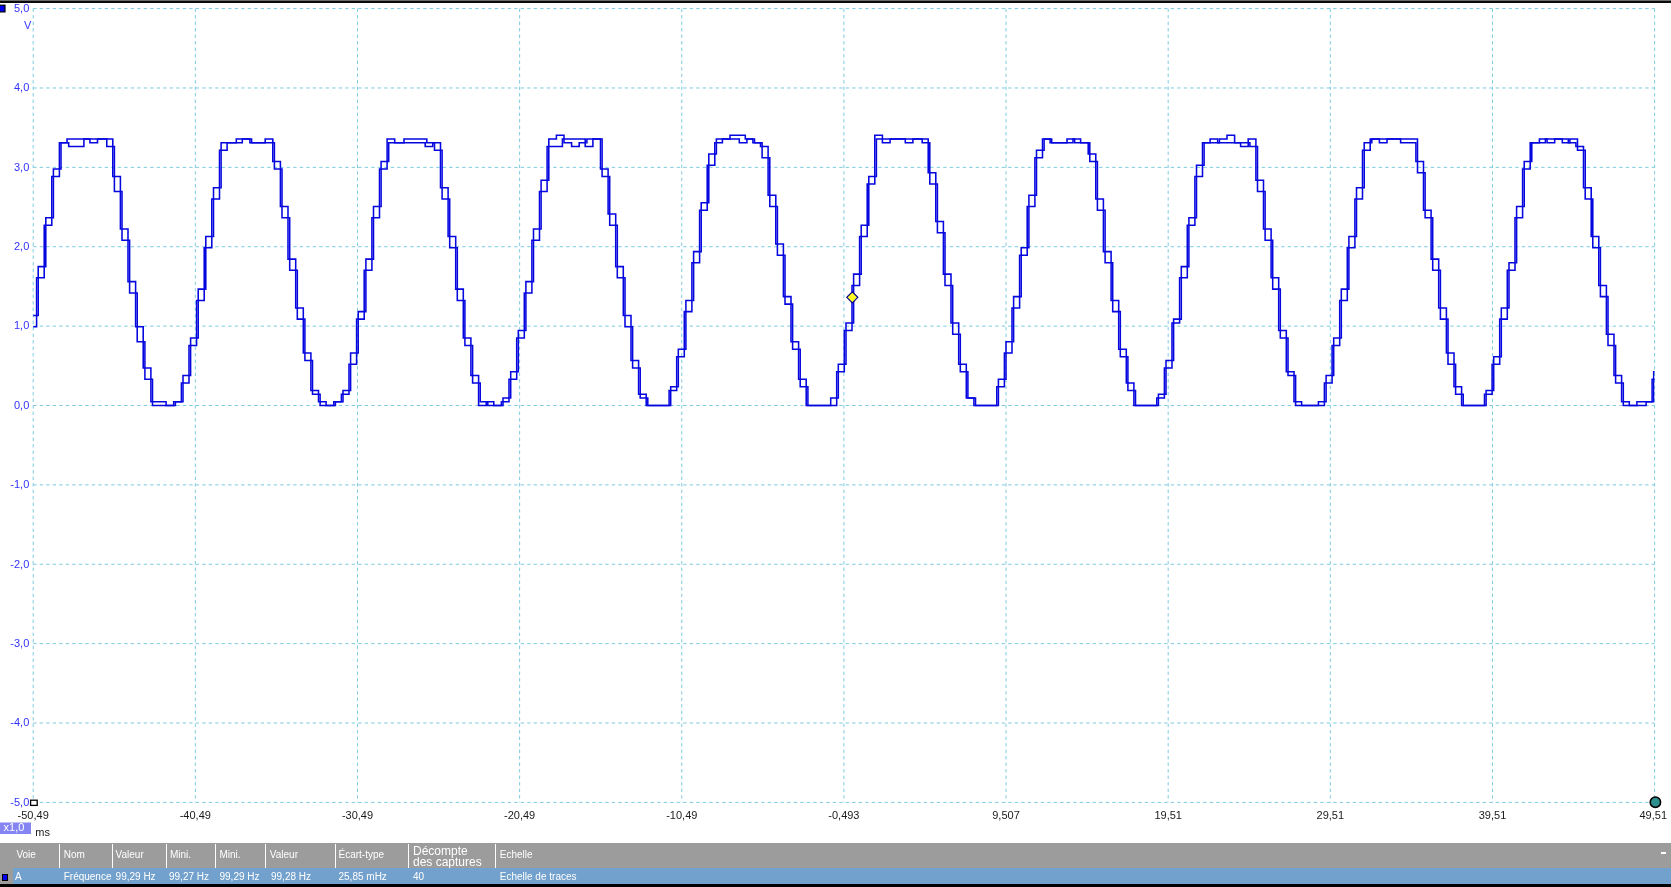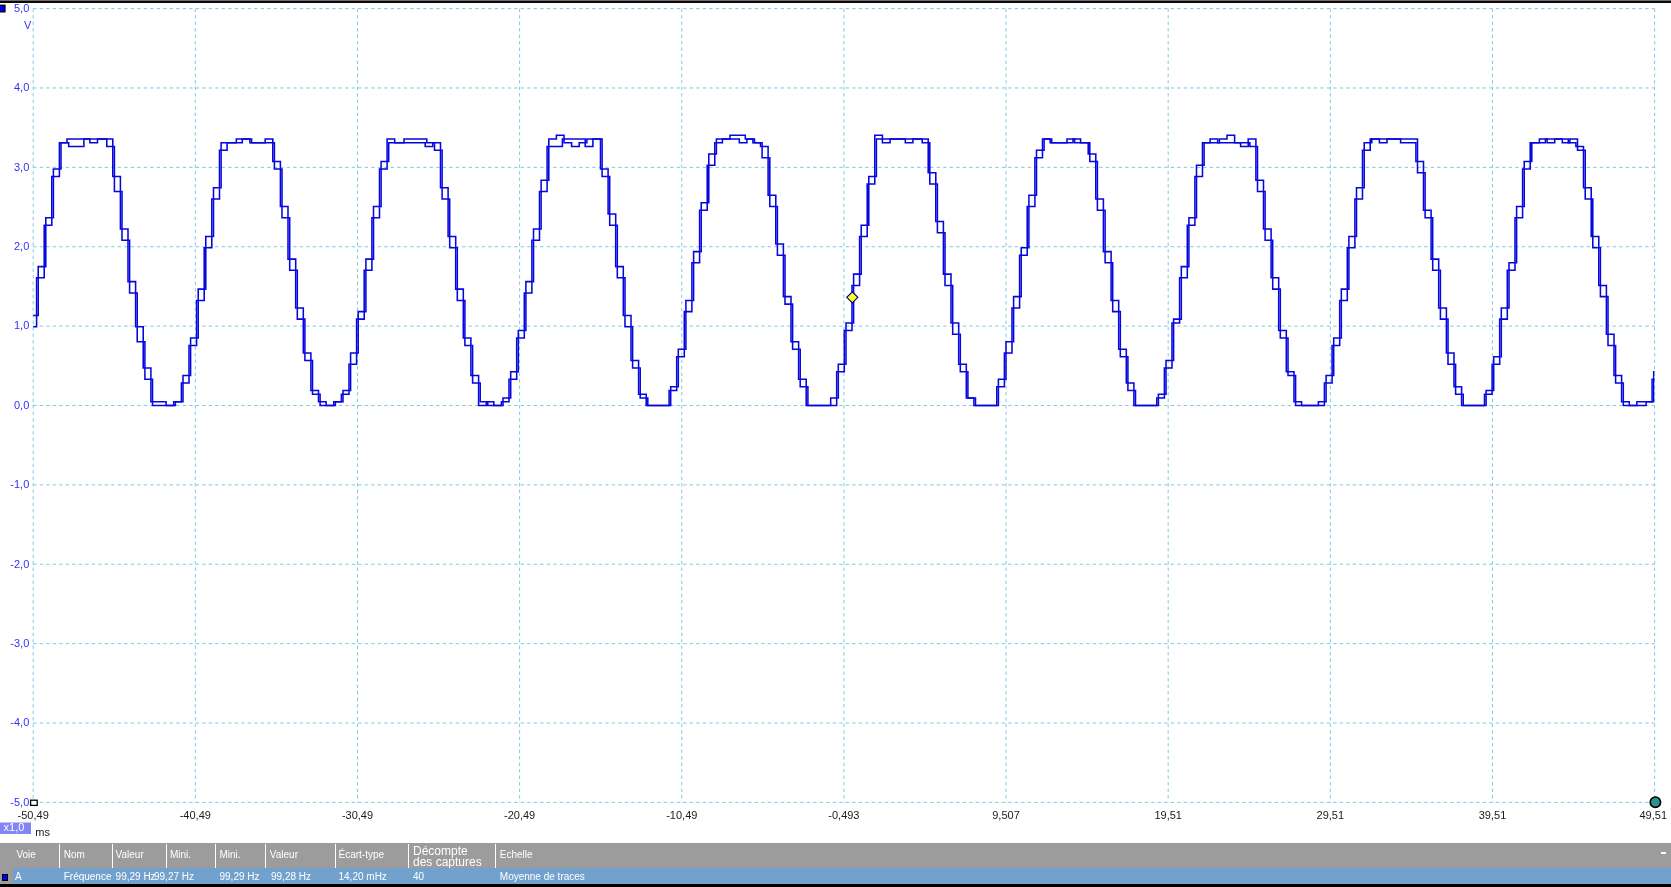--- a/index.html
+++ b/index.html
@@ -106,22 +106,22 @@
 <div class="hl" style="left:269.8px">Valeur</div>
 <div class="hl" style="left:338.5px">Écart-type</div>
 <div class="hl" style="left:499.8px">Echelle</div>
 <div class="hl2" style="left:413px">Décompte<br>des captures</div>
 </div>
 <div id="trow">
       <div id="trowbg"></div>
 <div class="rl" style="left:15.1px">A</div>
 <div class="rl" style="left:63.7px">Fréquence</div>
 <div class="rl" style="left:115.6px">99,29 Hz</div>
-<div class="rl" style="left:154px">99,27 Hz</div>
+<div class="rl" style="left:169px">99,27 Hz</div>
 <div class="rl" style="left:219.5px">99,29 Hz</div>
 <div class="rl" style="left:271px">99,28 Hz</div>
-<div class="rl" style="left:338.5px">14,20 mHz</div>
+<div class="rl" style="left:338.5px">25,85 mHz</div>
 <div class="rl" style="left:413.0px">40</div>
-<div class="rl" style="left:499.8px">Moyenne de traces</div>
+<div class="rl" style="left:499.8px">Echelle de traces</div>
 </div>
 <div id="legsq"></div>
 <div id="bstrip"></div>
 <div id="mindash"></div>
 </div>
 </body></html>

